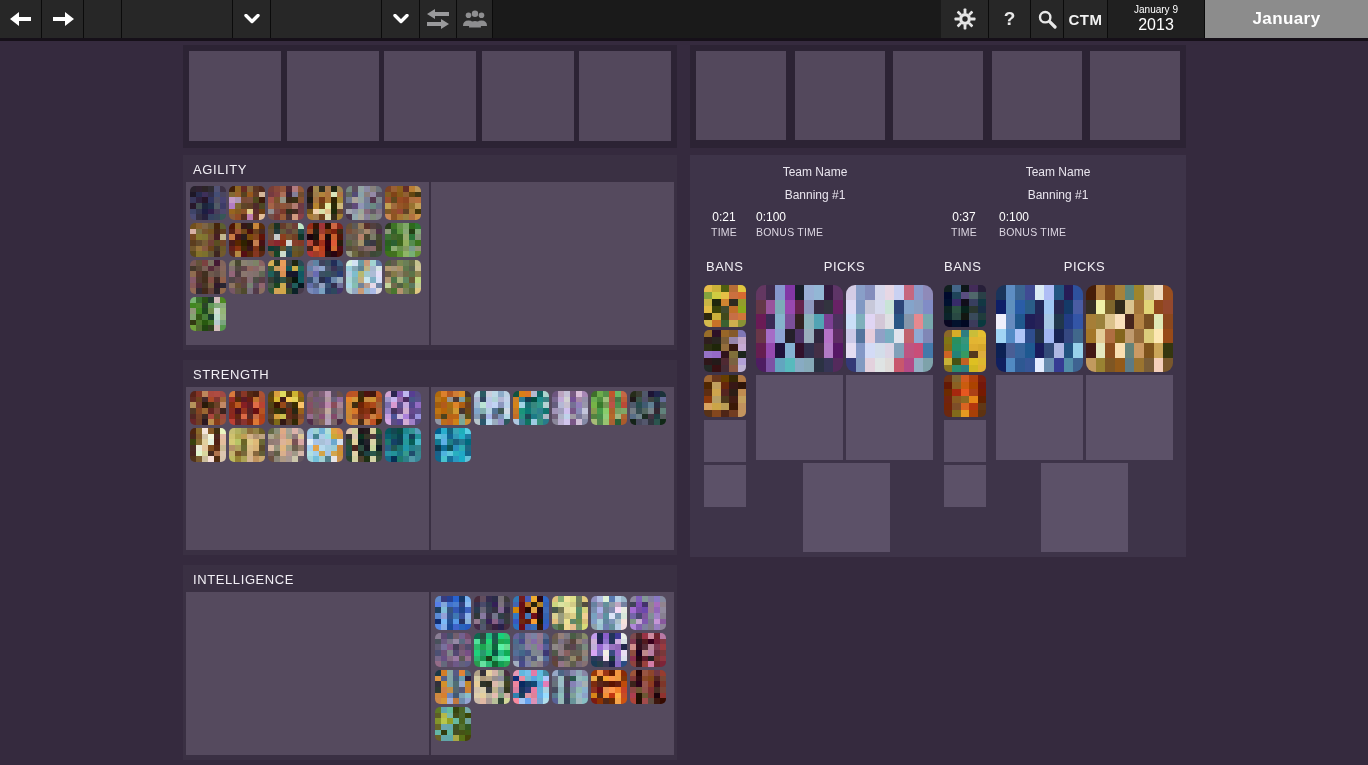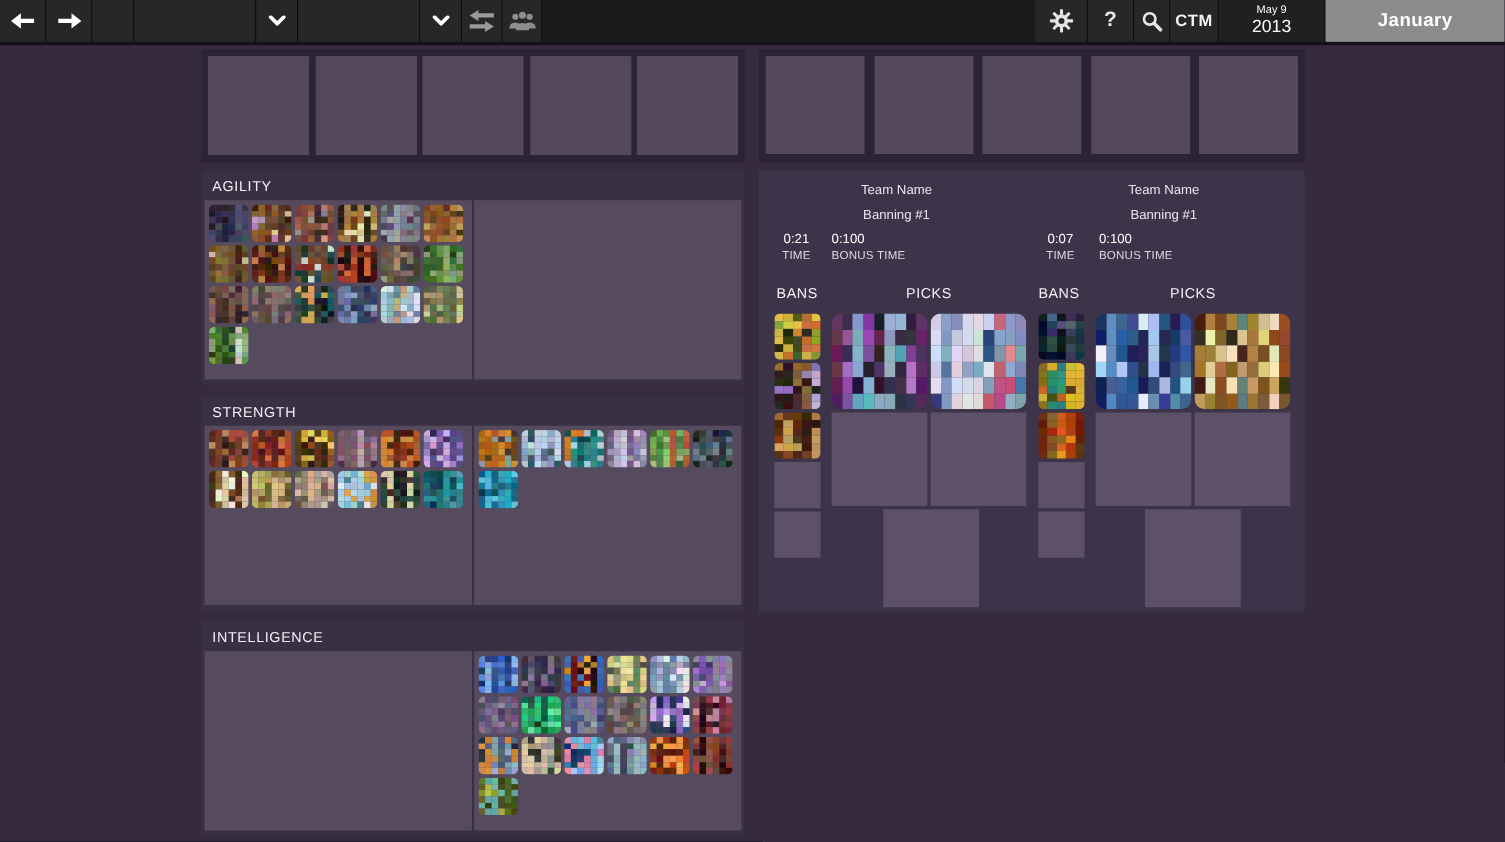--- a/index.html
+++ b/index.html
@@ -138,21 +138,21 @@
     <div class="tb-cell clickable" style="width:33px">
       <svg width="20" height="20" viewBox="0 0 20 20">
         <circle cx="8.2" cy="8.2" r="5.2" fill="none" stroke="#e8e8e8" stroke-width="2.4"></circle>
         <line x1="12.4" y1="12.4" x2="18" y2="18" stroke="#e8e8e8" stroke-width="3.2" stroke-linecap="round"></line>
       </svg>
     </div>
     <div class="tb-cell clickable" style="width:44px">
       <span class="ctm">CTM</span>
     </div>
     <div class="tb-cell date-cell" style="width:97px">
-      <div class="date1">May 9</div>
+      <div class="date1">January 9</div>
       <div class="date2">2013</div>
     </div>
     <button class="continue">January</button>
   </header>
 
   <div class="strip" id="strip-left">
       <div class="slot-box"></div>
       <div class="slot-box"></div>
       <div class="slot-box"></div>
       <div class="slot-box"></div>
@@ -2366,21 +2366,21 @@
 
     <div class="timer" id="t1-time">
       <div>0:21</div>
       <div class="tl">TIME</div>
     </div>
     <div class="timer" id="t1-bonus">
       <div>0:100</div>
       <div class="tl">BONUS TIME</div>
     </div>
     <div class="timer" id="t2-time">
-      <div>0:07</div>
+      <div>0:37</div>
       <div class="tl">TIME</div>
     </div>
     <div class="timer" id="t2-bonus">
       <div>0:100</div>
       <div class="tl">BONUS TIME</div>
     </div>
 
     <div class="col-label" id="t1-bans-label">BANS</div>
     <div class="col-label" id="t1-picks-label">PICKS</div>
     <div class="col-label" id="t2-bans-label">BANS</div>

